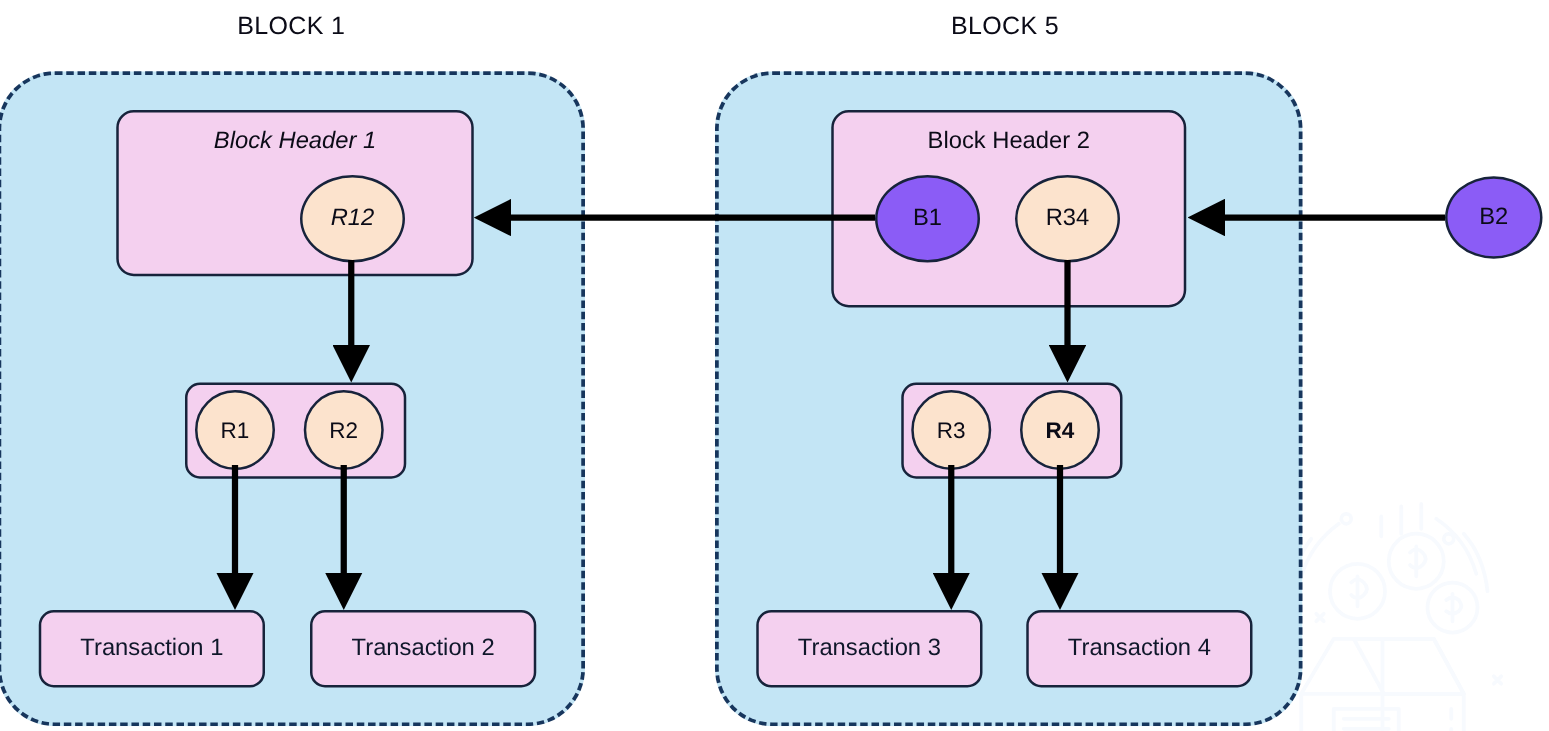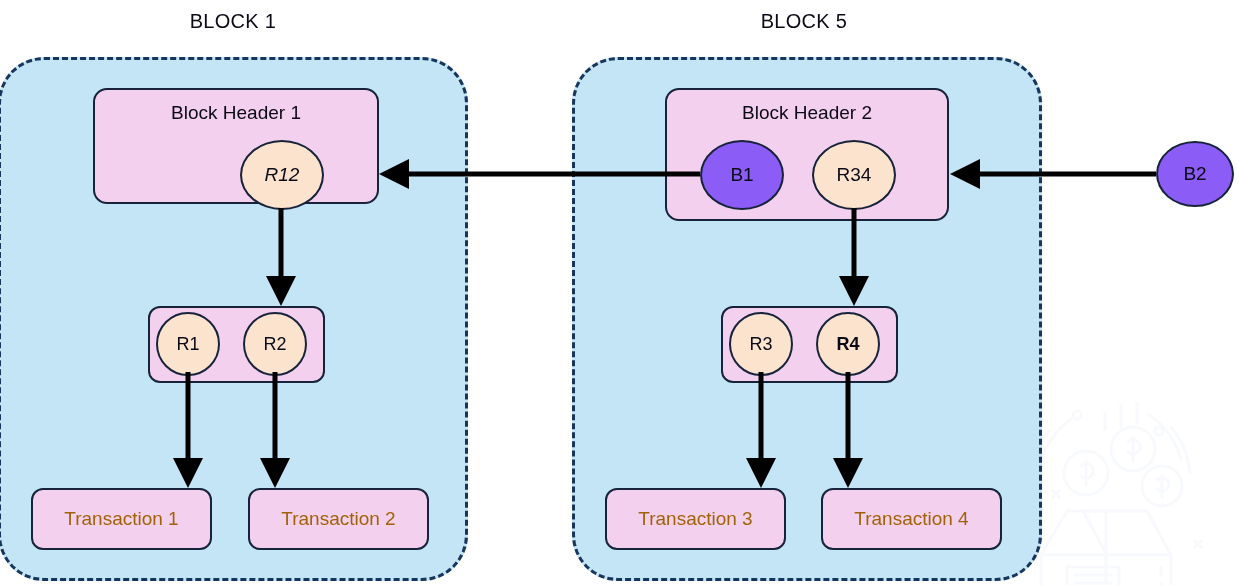--- a/index.html
+++ b/index.html
@@ -52,22 +52,22 @@
   #block2-title { left: 704px; width: 200px; }
 
   
   .header-box {
     position: absolute;
     background: #f4d0ef;
     border: 2.5px solid #17233b;
     border-radius: 14px;
     box-sizing: border-box;
   }
-  #block1-header { left: 93px;  top: 88px; width: 286px; height: 116px; }
-  #block2-header { left: 665px; top: 88px; width: 284px; height: 133px; }
+  #block1-header { left: 93px;  top: 88px; width: 286px; height: 133px; font-style: italic; }
+  #block2-header { left: 665px; top: 88px; width: 284px; height: 158px; }
 
   .header-label {
     position: absolute;
     top: 12px;
     left: 0;
     right: 0;
     text-align: center;
     font-size: 19px;
     color: #0b0b17;
     white-space: nowrap;
@@ -113,21 +113,21 @@
   .tx-box {
     position: absolute;
     background: #f4d0ef;
     border: 2.5px solid #17233b;
     border-radius: 12px;
     box-sizing: border-box;
     display: flex;
     align-items: center;
     justify-content: center;
     font-size: 19px;
-    color: #a16207;
+    color: #0f172a;
     white-space: nowrap;
   }
   #tx1 { left: 31px;  top: 488px; width: 181px; height: 62px; }
   #tx2 { left: 248px; top: 488px; width: 181px; height: 62px; }
   #tx3 { left: 605px; top: 488px; width: 181px; height: 62px; }
   #tx4 { left: 821px; top: 488px; width: 181px; height: 62px; }
 
   
   #arrows {
     position: absolute;

